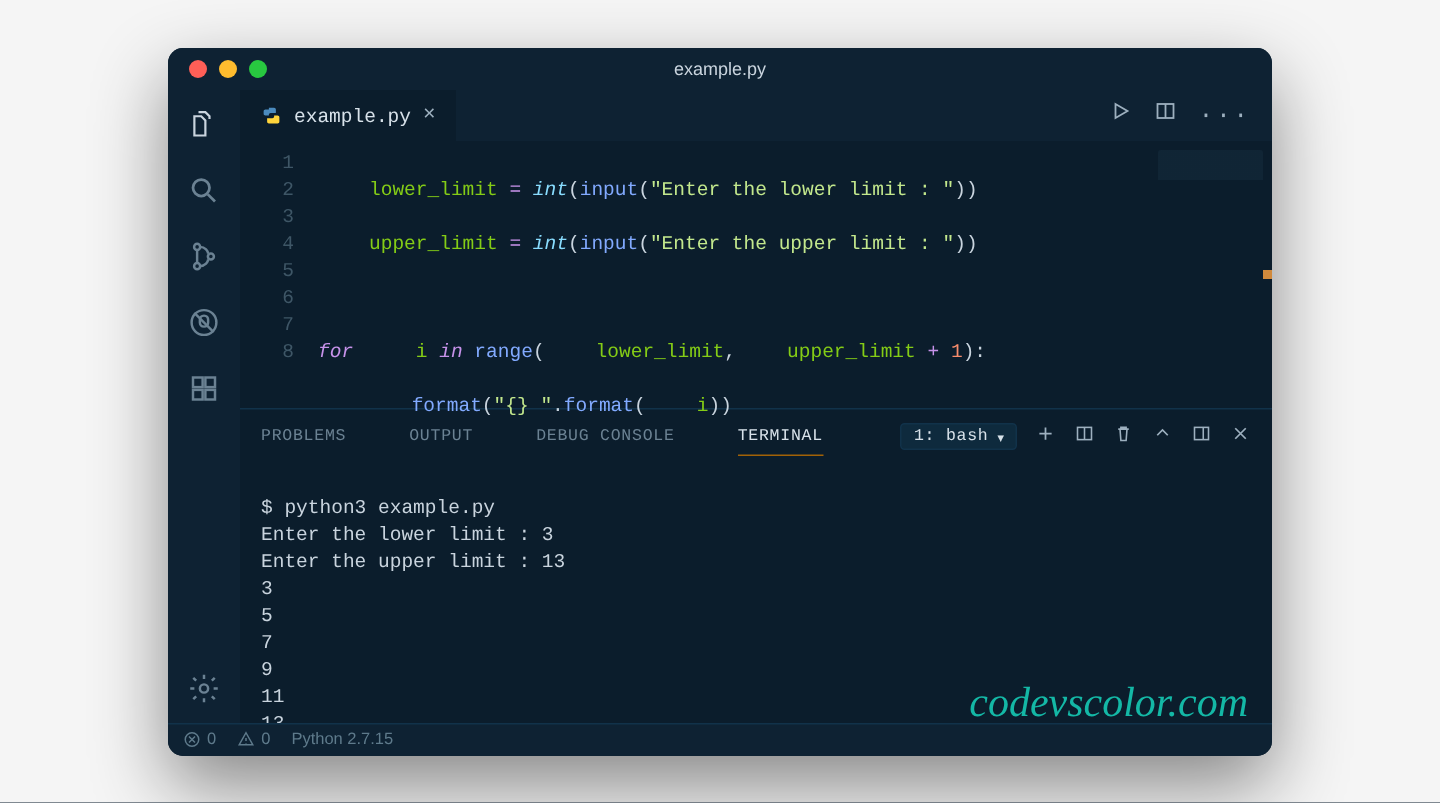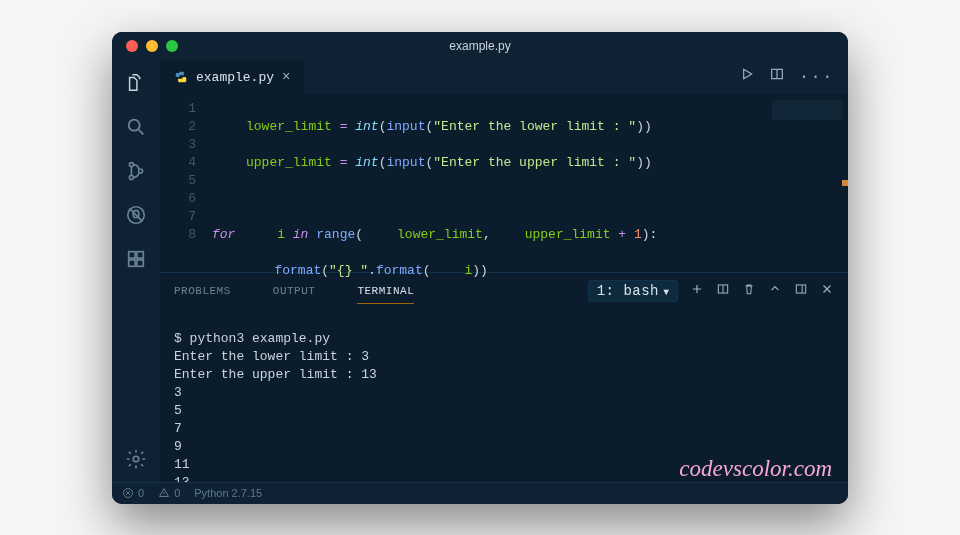--- a/index.html
+++ b/index.html
@@ -175,39 +175,39 @@
     margin-left:auto;
     display:flex; align-items:center; gap:12px;
     color:#9db0bf;
     font-size:12px;
   }
   .panel-controls svg{width:14px;height:14px;}
   .term-select{
     background:#0e2a3d;
     border:1px solid #11324a;
     color:#d8e2ea;
-    font-size:14px;
+    font-size:11px;
     padding:2px 18px 2px 8px;
     border-radius:3px;
     position:relative;
   }
   .terminal {
     flex:1;
     padding: 8px 14px;
     font-size:13px;
     line-height:18px;
     color:#c9d4de;
     white-space: pre;
     overflow:hidden;
     position:relative;
   }
   .watermark{
     position:absolute; right:16px; bottom:4px;
     font-family: 'Brush Script MT', cursive;
-    color:#f9a8d4; font-size:23px;
+    color:#14b8a6; font-size:28px;
     font-style:italic;
   }
 
   
   .status {
     height:22px;
     background:#0e2233;
     border-top:1px solid #11324a;
     display:flex; align-items:center;
     font-size:11px;
@@ -330,20 +330,21 @@
 <div class="row"></div>
         </div>
         <div class="minimap"></div>
         <div class="orange-mark"></div>
       </div>
 
       <div class="panel">
         <div class="panel-tabs">
           <div class="ptab">PROBLEMS</div>
           <div class="ptab">OUTPUT</div>
+          <div class="ptab">DEBUG CONSOLE</div>
           <div class="ptab active">TERMINAL</div>
           <div class="panel-controls">
             <span class="term-select"><span>1: bash</span> <span style="position:absolute;right:6px;">▾</span></span>
             <span><svg viewBox="0 0 24 24" stroke="currentColor" stroke-width="2" fill="none">
                   <path d="M12 5v14M5 12h14"></path>
                 </svg></span>
             <span><svg viewBox="0 0 24 24" stroke="currentColor" stroke-width="1.8" fill="none">
                   <rect x="4" y="5" width="16" height="14"></rect>
                   <path d="M12 5v14"></path>
                 </svg></span>

